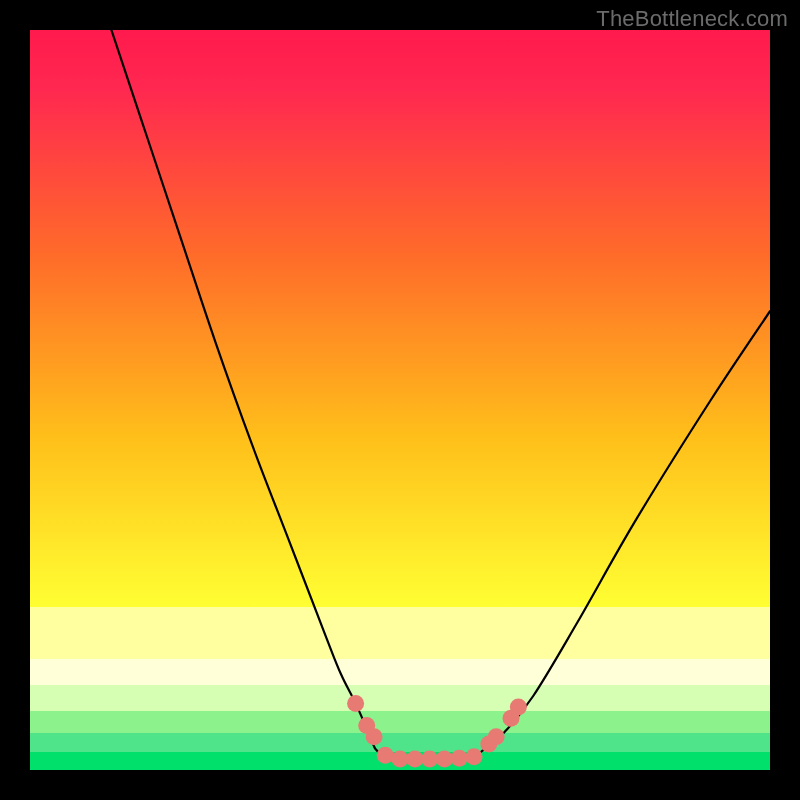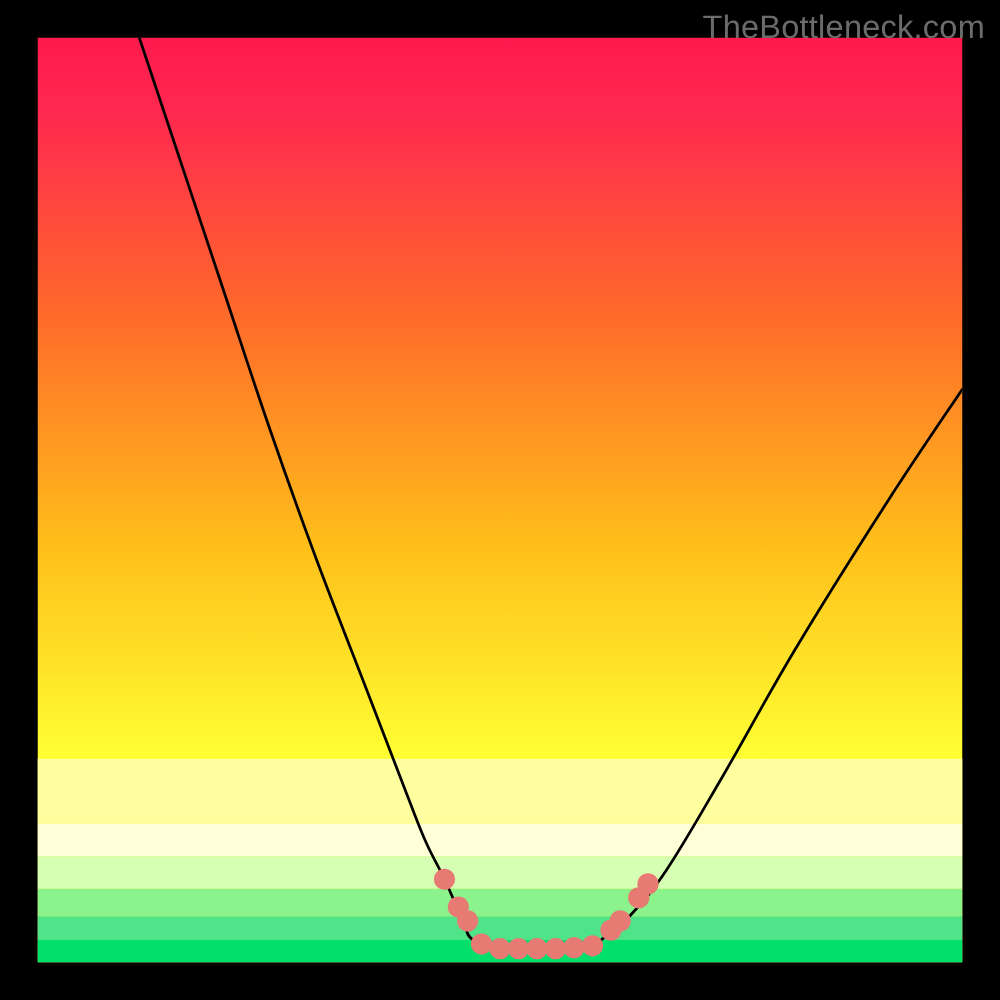--- a/index.html
+++ b/index.html
@@ -31,21 +31,21 @@
   }
   .bottom-band {
     position: absolute;
     left: 0; right: 0;
   }
   .watermark {
     position: absolute;
     top: 6px;
     right: 12px;
     color: #6b6b6b;
-    font-size: 26px;
+    font-size: 22px;
     font-weight: 500;
     letter-spacing: 0.2px;
   }
   svg.curve-layer {
     position: absolute;
     left: 0; top: 0;
     width: 740px; height: 740px;
   }
 </style>
 </head>

